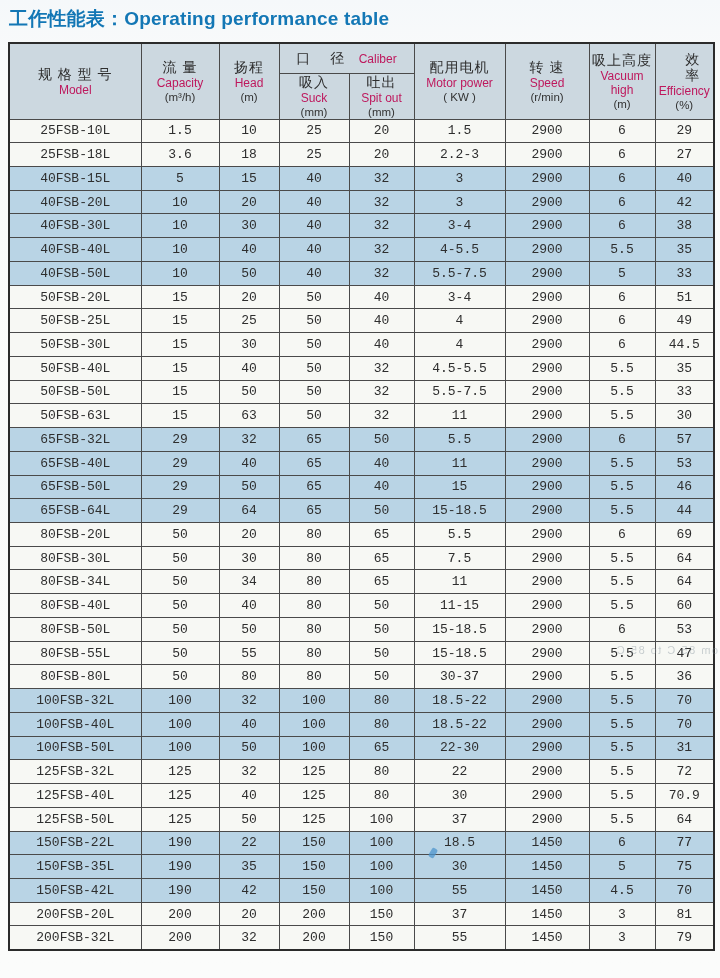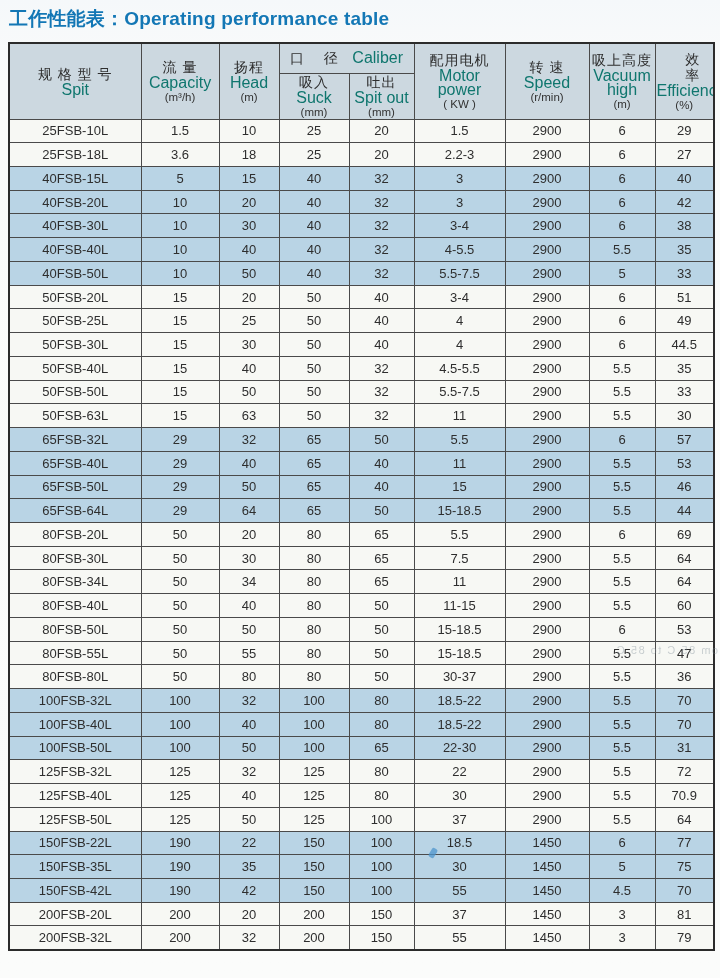--- a/index.html
+++ b/index.html
@@ -40,34 +40,34 @@
     padding:0 1px;
     box-sizing:border-box;
     overflow:hidden;
   }
   table.perf{border:2px solid #2b2b2b;}
   thead th{
     background:#ccd8e0;
     font-weight:normal;
   }
   .hzh{font-size:14px; line-height:17px; letter-spacing:1px; display:block;}
-  .hen{font-size:16px; line-height:14px; display:block; color:#0f766e;}
+  .hen{font-size:12px; line-height:14px; display:block; color:#be185d;}
   .hunit{font-size:11.5px; line-height:14px; display:block; color:#333;}
   .caliber-top{height:30px;}
   .caliber-top .hzh{display:inline; letter-spacing:8px; margin-right:2px;}
   .caliber-top .hen{display:inline; letter-spacing:0;}
   .stack-cjk{
     display:inline-block;
     width:1.1em;
     word-break:break-all;
     line-height:16px;
     letter-spacing:0;
     margin-left:16px;
   }
-  tbody tr{height:23.74px;}
+  tbody tr{height:23.74px;font-family:Liberation Mono, monospace;}
   tbody td{font-size:13px; background:#f7f8f4;}
   tbody tr.shade td{background:#b9d4e5;}
   .bleed{
     position:absolute;
     left:568px;top:644px;
     width:150px;
     transform:scaleX(-1);
     color:#7d8b96;
     opacity:.38;
     font-size:11px;
@@ -102,21 +102,21 @@
       <col style="width:65px">
       <col style="width:91px">
       <col style="width:84px">
       <col style="width:66px">
       <col style="width:59px">
     </colgroup>
     <thead>
       <tr>
         <th rowspan="2">
           <span class="hzh">规 格 型 号</span>
-          <span class="hen">Spit</span>
+          <span class="hen">Model</span>
         </th>
         <th rowspan="2">
           <span class="hzh">流 量</span>
           <span class="hen">Capacity</span>
           <span class="hunit">(m³/h)</span>
         </th>
         <th rowspan="2">
           <span class="hzh">扬程</span>
           <span class="hen">Head</span>
           <span class="hunit">(m)</span>

